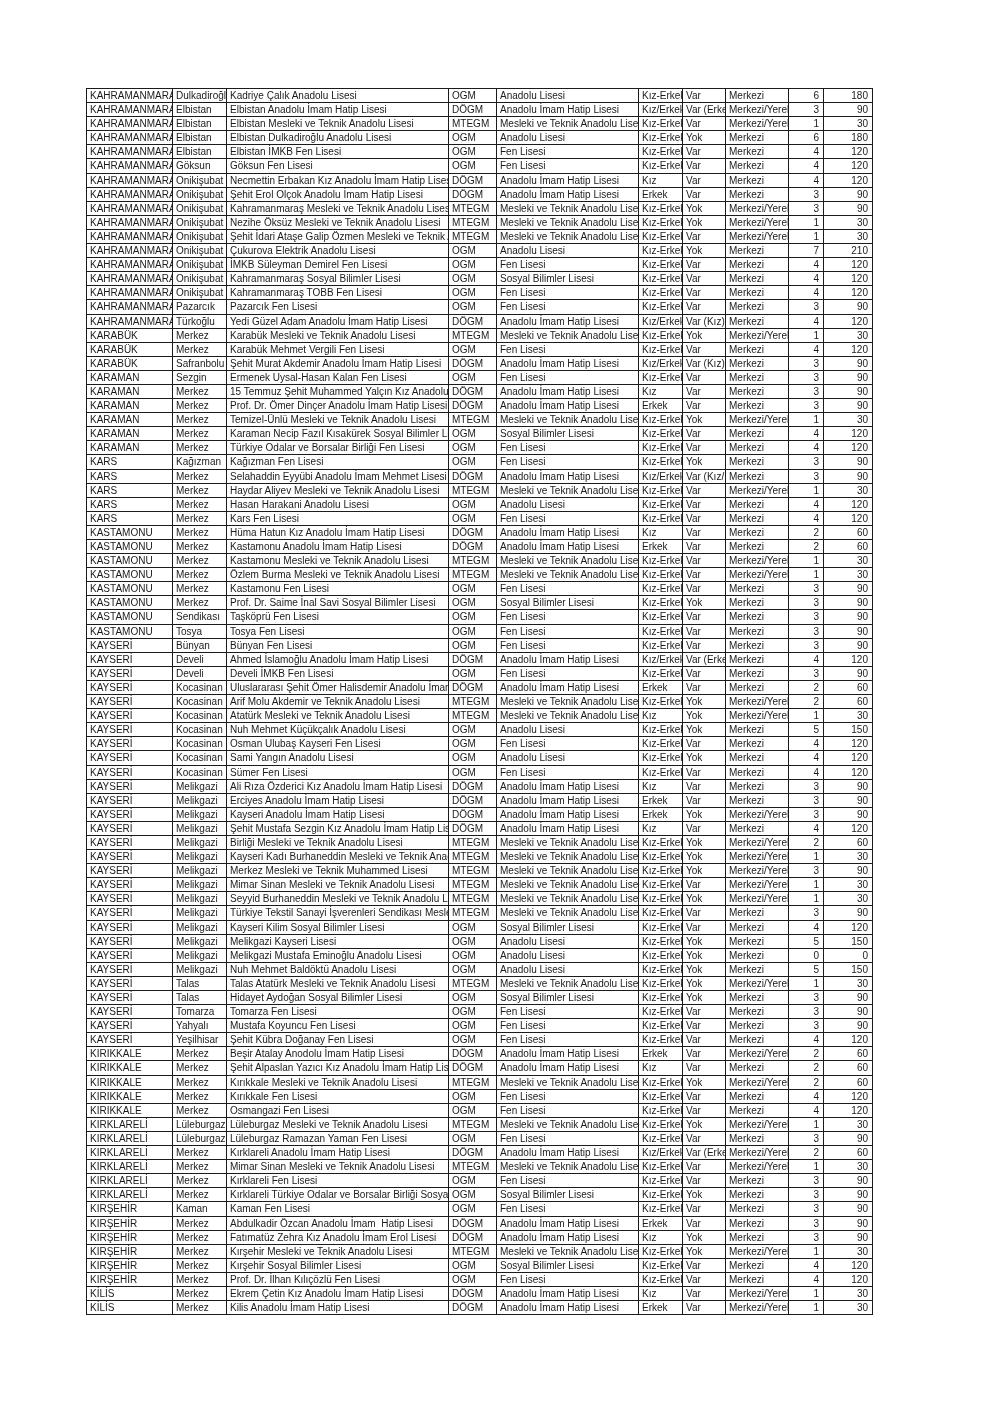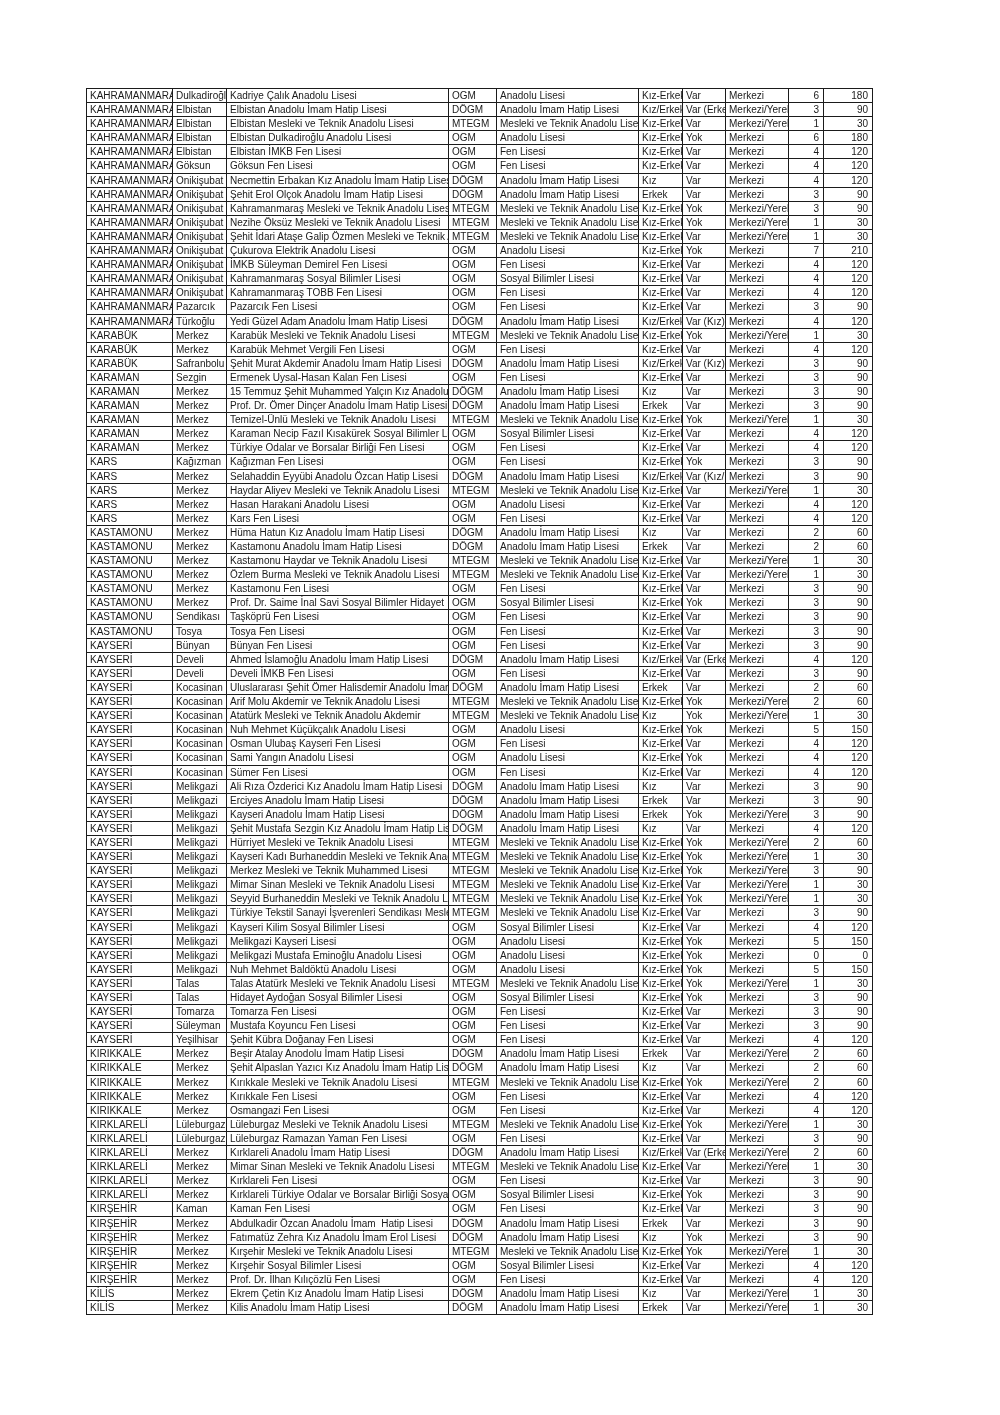--- a/index.html
+++ b/index.html
@@ -383,21 +383,21 @@
     <td>Fen Lisesi</td>
     <td>Kız-Erkek</td>
     <td>Yok</td>
     <td>Merkezi</td>
     <td class="num">3</td>
     <td class="num">90</td>
   </tr>
         <tr>
     <td>KARS</td>
     <td>Merkez</td>
-    <td>Selahaddin Eyyübi Anadolu Özcan Hatip Lisesi</td>
+    <td>Selahaddin Eyyübi Anadolu İmam Mehmet Lisesi</td>
     <td>DÖGM</td>
     <td>Anadolu İmam Hatip Lisesi</td>
     <td>Kız/Erkek</td>
     <td>Var (Kız/Er</td>
     <td>Merkezi</td>
     <td class="num">3</td>
     <td class="num">90</td>
   </tr>
         <tr>
     <td>KARS</td>
@@ -455,21 +455,21 @@
     <td>Anadolu İmam Hatip Lisesi</td>
     <td>Erkek</td>
     <td>Var</td>
     <td>Merkezi</td>
     <td class="num">2</td>
     <td class="num">60</td>
   </tr>
         <tr>
     <td>KASTAMONU</td>
     <td>Merkez</td>
-    <td>Kastamonu Haydar ve Teknik Anadolu Lisesi</td>
+    <td>Kastamonu Mesleki ve Teknik Anadolu Lisesi</td>
     <td>MTEGM</td>
     <td>Mesleki ve Teknik Anadolu Lisesi</td>
     <td>Kız-Erkek</td>
     <td>Var</td>
     <td>Merkezi/Yerel</td>
     <td class="num">1</td>
     <td class="num">30</td>
   </tr>
         <tr>
     <td>KASTAMONU</td>
@@ -491,21 +491,21 @@
     <td>Fen Lisesi</td>
     <td>Kız-Erkek</td>
     <td>Var</td>
     <td>Merkezi</td>
     <td class="num">3</td>
     <td class="num">90</td>
   </tr>
         <tr>
     <td>KASTAMONU</td>
     <td>Merkez</td>
-    <td>Prof. Dr. Saime İnal Savi Sosyal Bilimler Hidayet</td>
+    <td>Prof. Dr. Saime İnal Savi Sosyal Bilimler Lisesi</td>
     <td>OGM</td>
     <td>Sosyal Bilimler Lisesi</td>
     <td>Kız-Erkek</td>
     <td>Yok</td>
     <td>Merkezi</td>
     <td class="num">3</td>
     <td class="num">90</td>
   </tr>
         <tr>
     <td>KASTAMONU</td>
@@ -587,21 +587,21 @@
     <td>Mesleki ve Teknik Anadolu Lisesi</td>
     <td>Kız-Erkek</td>
     <td>Yok</td>
     <td>Merkezi/Yerel</td>
     <td class="num">2</td>
     <td class="num">60</td>
   </tr>
         <tr>
     <td>KAYSERİ</td>
     <td>Kocasinan</td>
-    <td>Atatürk Mesleki ve Teknik Anadolu Akdemir</td>
+    <td>Atatürk Mesleki ve Teknik Anadolu Lisesi</td>
     <td>MTEGM</td>
     <td>Mesleki ve Teknik Anadolu Lisesi</td>
     <td>Kız</td>
     <td>Yok</td>
     <td>Merkezi/Yerel</td>
     <td class="num">1</td>
     <td class="num">30</td>
   </tr>
         <tr>
     <td>KAYSERİ</td>
@@ -695,21 +695,21 @@
     <td>Anadolu İmam Hatip Lisesi</td>
     <td>Kız</td>
     <td>Var</td>
     <td>Merkezi</td>
     <td class="num">4</td>
     <td class="num">120</td>
   </tr>
         <tr>
     <td>KAYSERİ</td>
     <td>Melikgazi</td>
-    <td>Hürriyet Mesleki ve Teknik Anadolu Lisesi</td>
+    <td>Birliği Mesleki ve Teknik Anadolu Lisesi</td>
     <td>MTEGM</td>
     <td>Mesleki ve Teknik Anadolu Lisesi</td>
     <td>Kız-Erkek</td>
     <td>Yok</td>
     <td>Merkezi/Yerel</td>
     <td class="num">2</td>
     <td class="num">60</td>
   </tr>
         <tr>
     <td>KAYSERİ</td>
@@ -850,21 +850,21 @@
     <td>OGM</td>
     <td>Fen Lisesi</td>
     <td>Kız-Erkek</td>
     <td>Var</td>
     <td>Merkezi</td>
     <td class="num">3</td>
     <td class="num">90</td>
   </tr>
         <tr>
     <td>KAYSERİ</td>
-    <td>Süleyman</td>
+    <td>Yahyalı</td>
     <td>Mustafa Koyuncu Fen Lisesi</td>
     <td>OGM</td>
     <td>Fen Lisesi</td>
     <td>Kız-Erkek</td>
     <td>Var</td>
     <td>Merkezi</td>
     <td class="num">3</td>
     <td class="num">90</td>
   </tr>
         <tr>

